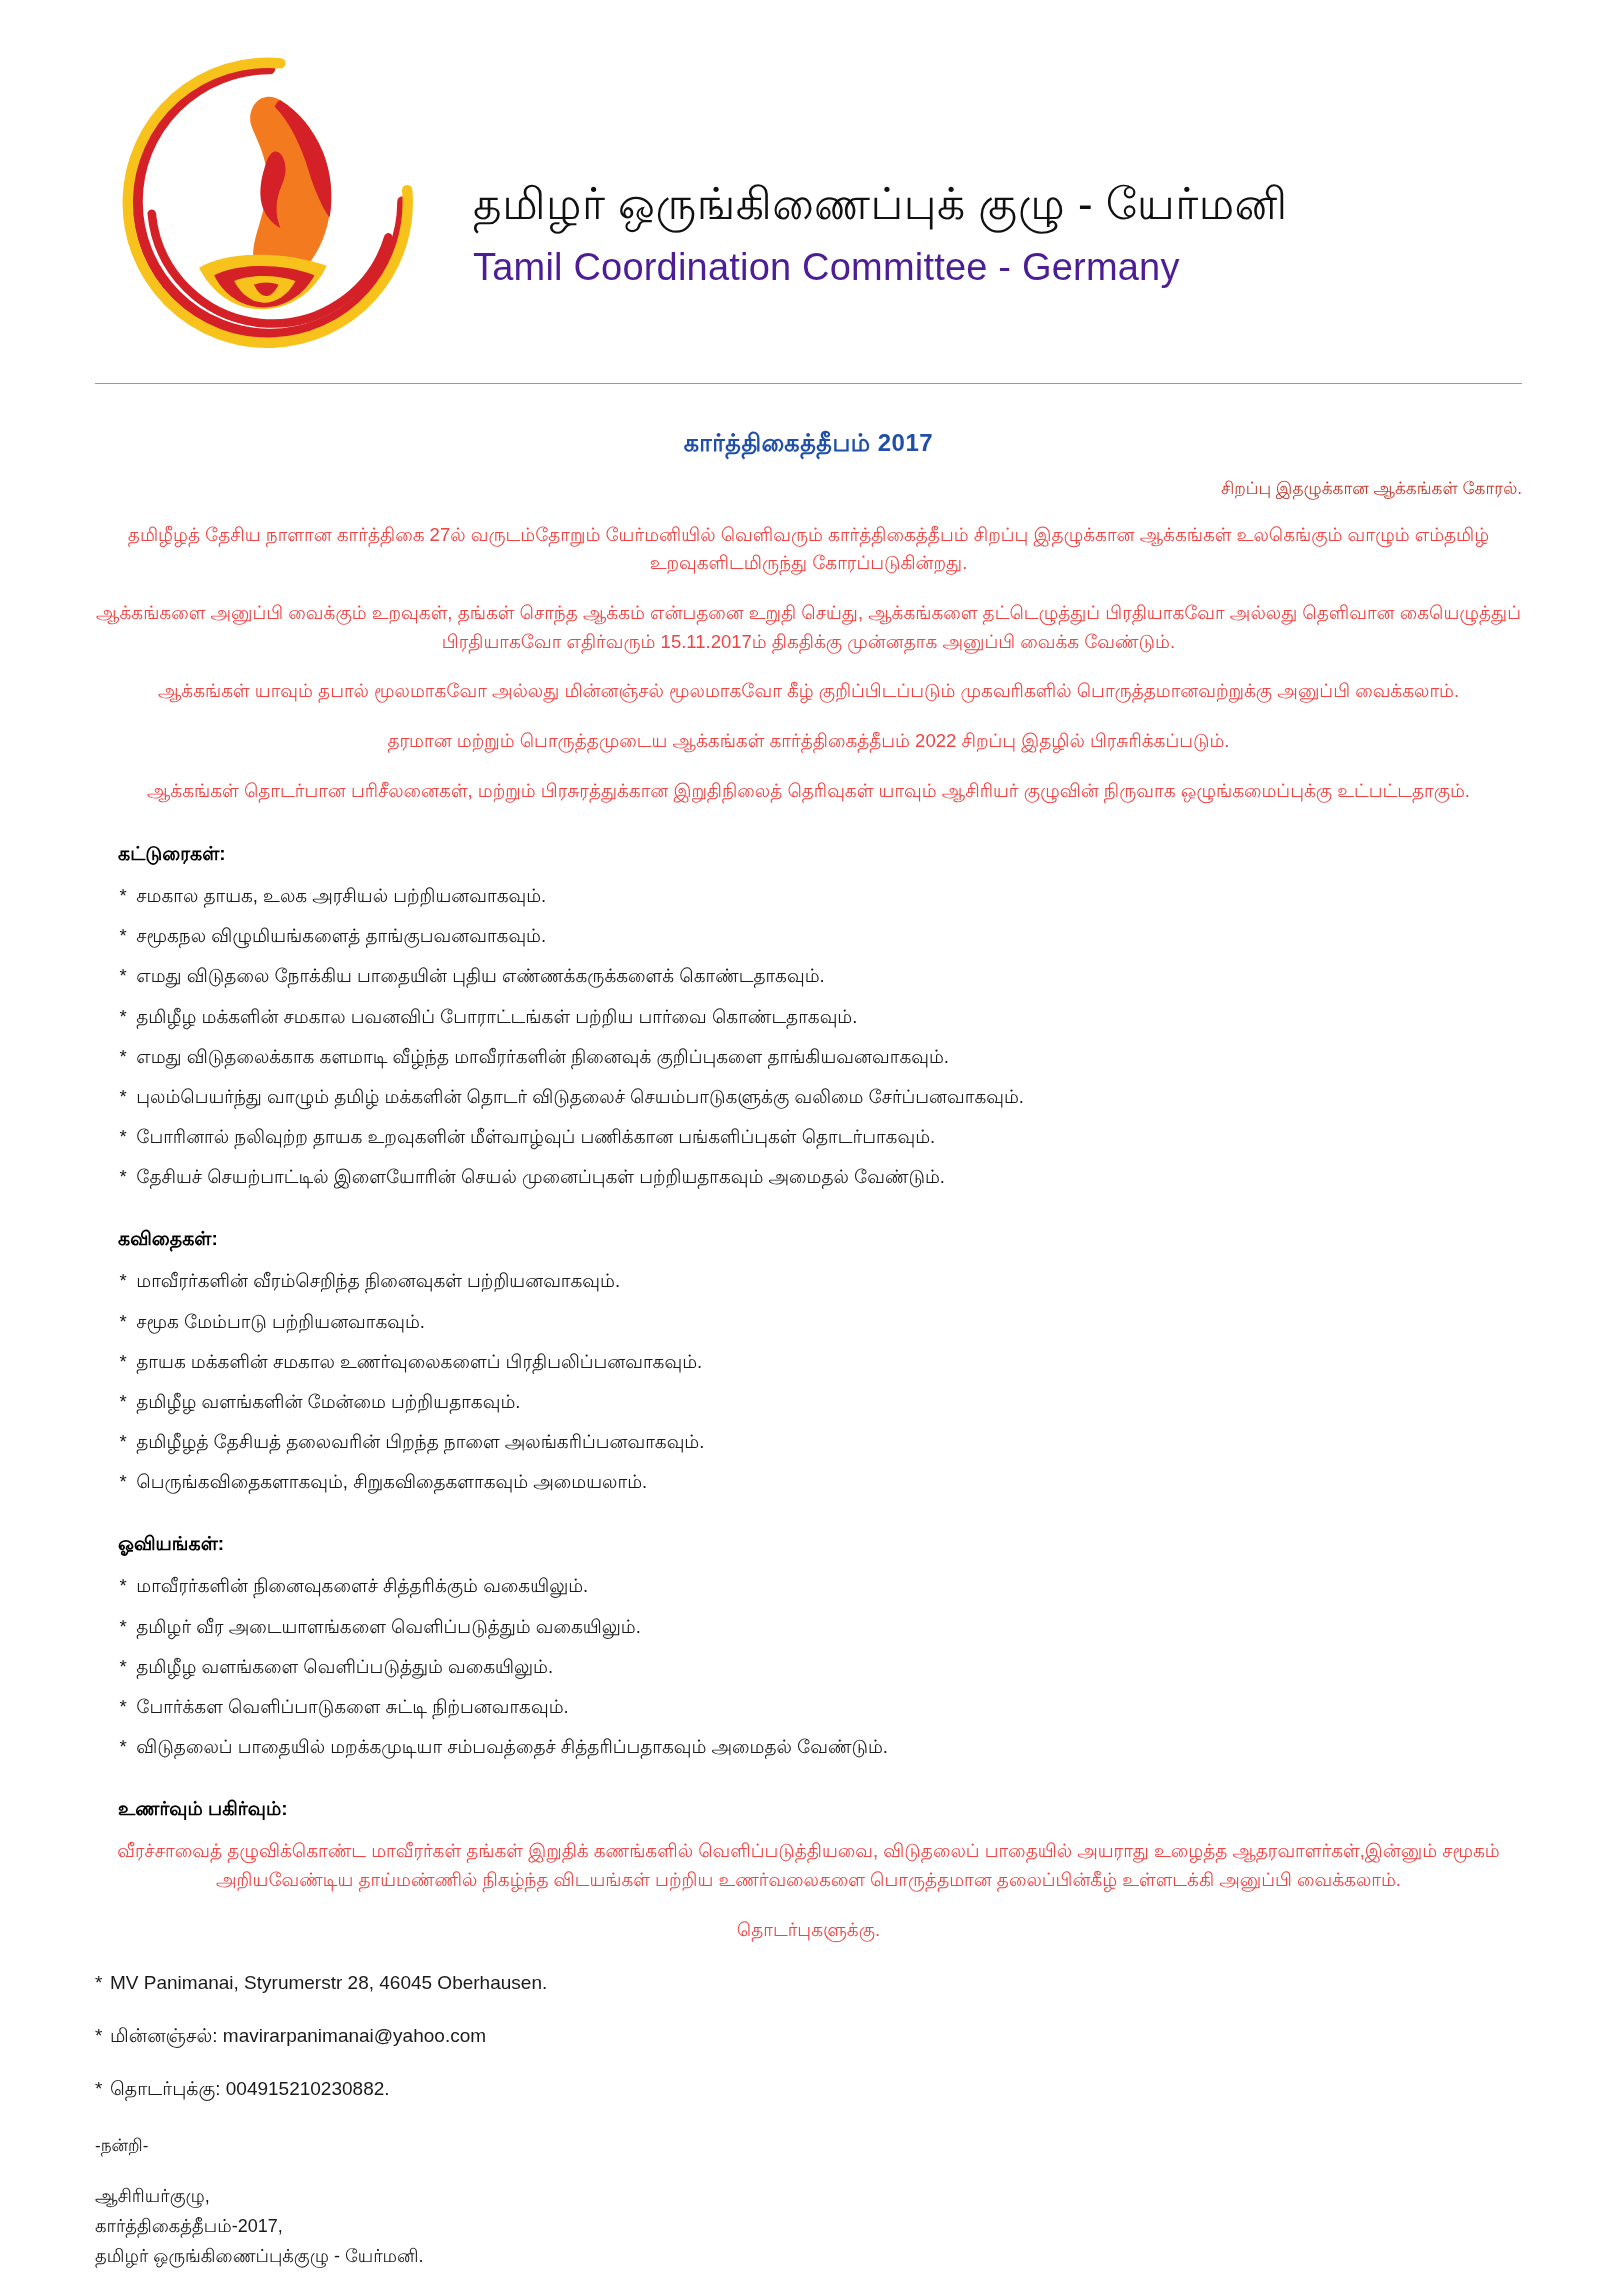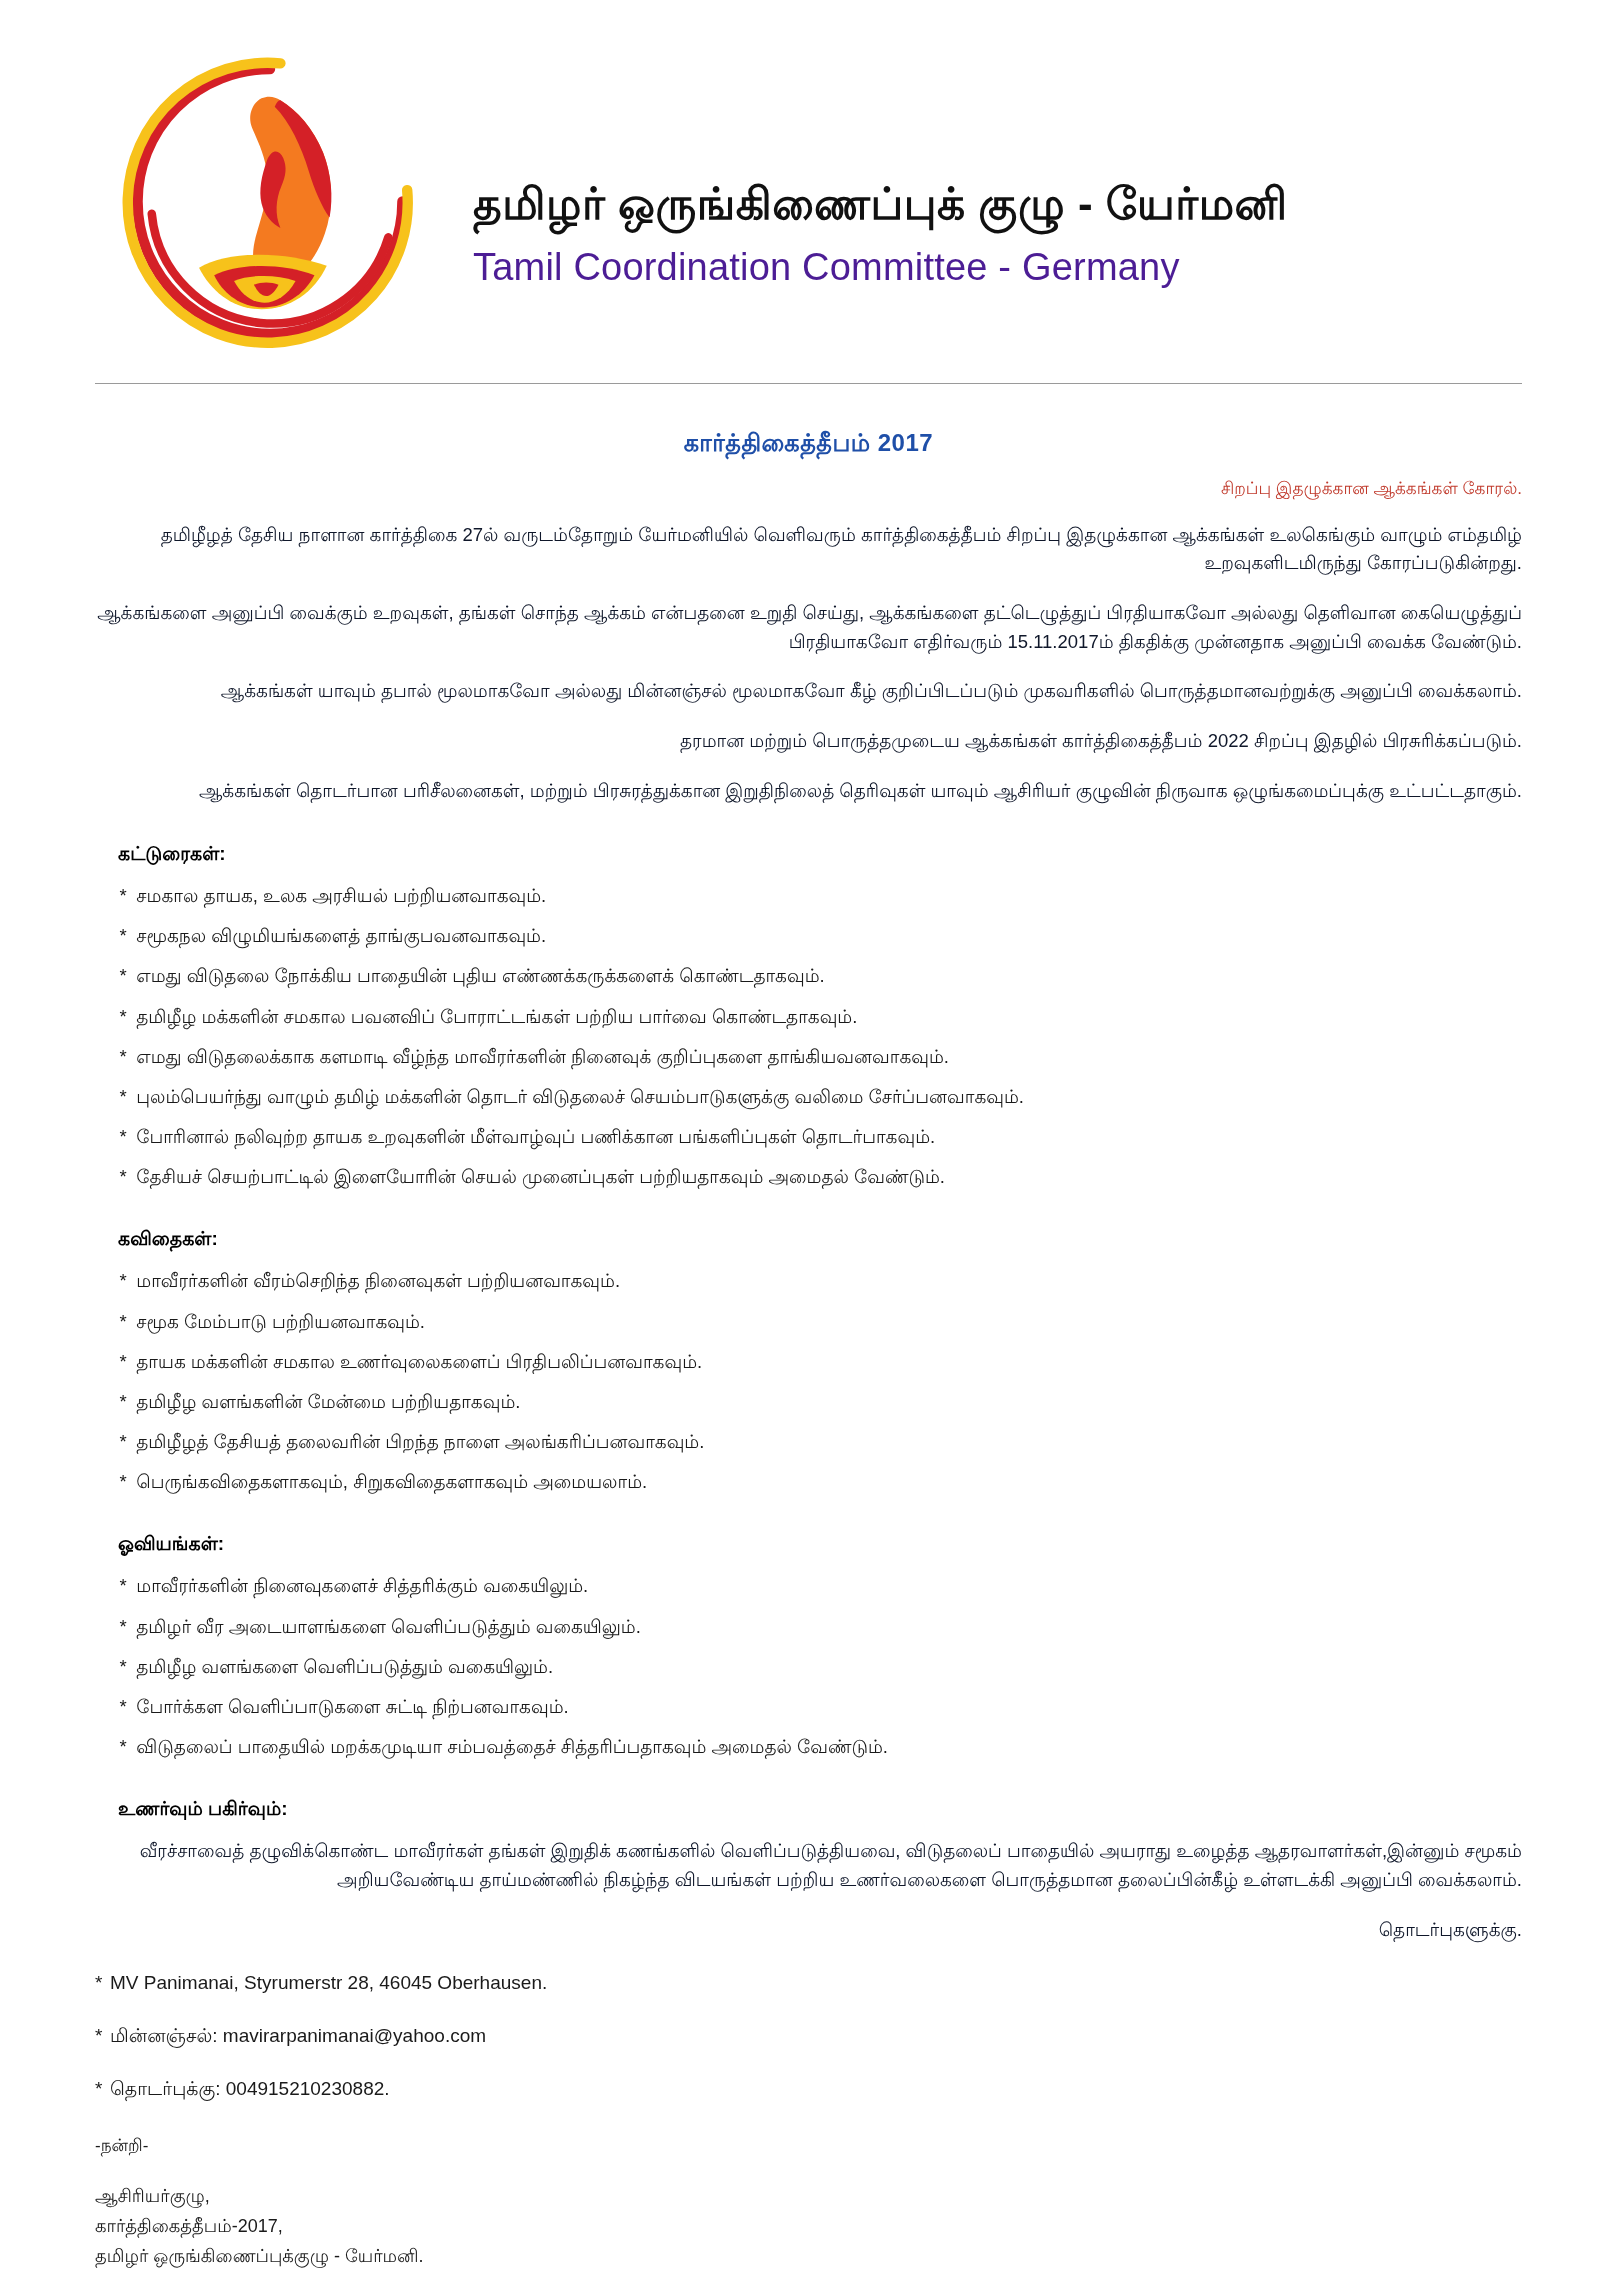--- a/index.html
+++ b/index.html
@@ -34,21 +34,21 @@
     position: relative;
     flex: 0 0 auto;
   }
   .logo-svg { display: block; }
 
   .title-block {
     padding-top: 47px;
   }
   .title-tamil {
     font-size: 44px;
-    font-weight: 700;
+    font-weight: 400;
     color: #111111;
     letter-spacing: 0.5px;
     line-height: 1.25;
     white-space: nowrap;
     text-align: right;
   }
   .title-en {
     font-size: 38px;
     font-weight: 400;
     color: #4c1d95;
@@ -77,22 +77,22 @@
     color: #c0392b;
     font-size: 17px;
     margin-top: 19px;
     font-weight: 400;
   }
 
   p.para {
     font-size: 18.5px;
     line-height: 1.55;
     margin: 21px 0 0 0;
-    text-align: right;
-    color: #0f172a;
+    text-align: center;
+    color: #ef4444;
   }
 
   .section-head {
     font-size: 19px;
     font-weight: 700;
     margin: 38px 0 15px 23px;
     color: #000000;
   }
 
   ul.star-list {

